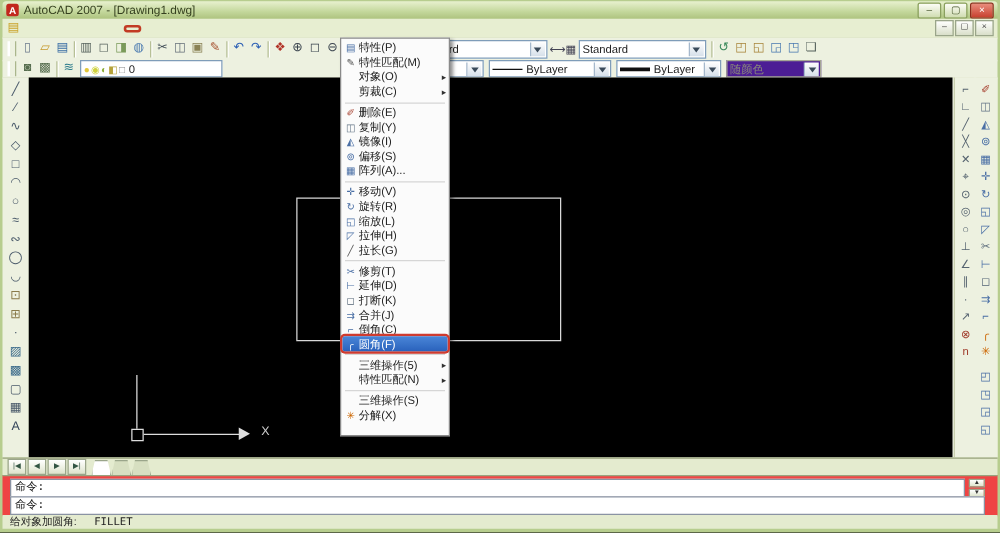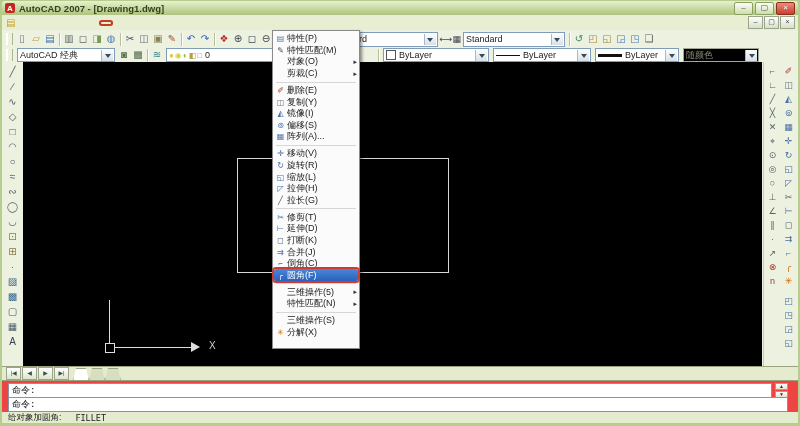--- a/index.html
+++ b/index.html
@@ -6,21 +6,21 @@
   body{width:800px;height:426px;position:relative;overflow:hidden;
        font-family:"Liberation Sans","DejaVu Sans",sans-serif;
        background:#b7cd8e;font-size:9px;color:#222;}
   .abs{position:absolute;}
   
   .titlebar{left:2px;top:1px;right:2px;height:14px;
     background:linear-gradient(#e8f1cf,#c3d79b 60%,#aec37f);
     display:flex;align-items:center;padding:0 3px;gap:4px;border-radius:3px 3px 0 0;}
   .appicon{width:10px;height:10px;background:#c2281e;color:#fff;font-size:8px;font-weight:bold;
     display:flex;align-items:center;justify-content:center;border-radius:2px;}
-  .wtitle{font-size:9.5px;font-weight:bold;color:#35401f;flex:1;white-space:nowrap;}
+  .wtitle{font-size:9.5px;font-weight:normal;color:#35401f;flex:1;white-space:nowrap;}
   .winbtns{display:flex;gap:2px;}
   .wbtn{width:17px;height:11px;border:1px solid #8aa05f;border-radius:2px;
     background:linear-gradient(#fdfdf7,#cfdcb0);font-size:8px;line-height:9px;text-align:center;color:#4a5930;}
   .wbtn.close{background:linear-gradient(#e98d7d,#c7402e);color:#fff;border-color:#8f2c1d;}
   
   .menubar{left:2px;top:15px;right:2px;height:15px;background:#e7eed1;
     border-bottom:1px solid #c2cda2;display:flex;align-items:center;padding:0 2px;}
   .docicon{width:11px;height:11px;color:#caa42c;font-size:10px;line-height:11px;margin:0 4px 0 2px;}
   .mb-item{padding:1px 5px;white-space:nowrap;color:#222;}
   .mb-item.redbox{box-shadow:0 0 0 2px #c23b24;border-radius:1px;background:#e7eed1;}
@@ -36,21 +36,21 @@
     font-size:10px;line-height:14px;}
   .tsep{width:1px;height:13px;background:#b7c096;margin:0 2px;box-shadow:1px 0 0 #fff;}
   .helpicon{width:12px;height:12px;border-radius:50%;background:#2a6fd6;color:#fff;
     font-size:9px;font-weight:bold;display:flex;align-items:center;justify-content:center;margin:0 2px;}
   .combo{height:13px;background:#fff;border:1px solid #7f9db9;display:flex;align-items:center;
     padding:0 2px;gap:3px;position:relative;margin:0 2px;}
   .combo .val{flex:1;white-space:nowrap;overflow:hidden;font-size:9px;}
   .combo .drop{width:11px;height:11px;margin-right:-1px;background:linear-gradient(#fdfdfd,#d6e0ea);
     border-left:1px solid #a5b8cc;display:flex;align-items:center;justify-content:center;}
   .combo .drop::after{content:"";border:3px solid transparent;border-top:4px solid #3a4a5a;margin-top:4px;}
-  .combo.disabled{background:#000000;color:#8a8a7a;border-color:#a5a795;}
+  .combo.disabled{background:#4c1d95;color:#8a8a7a;border-color:#a5a795;}
   .cicon{font-size:9px;color:#445;}
   .swatch{width:8px;height:8px;border:1px solid #555;background:#fff;}
   .ltline{width:24px;height:1px;background:#111;}
   .lwline{width:24px;height:3px;background:#111;}
   
   .main{left:2px;top:62px;right:2px;height:304px;background:#edf1e0;}
   .vstrip{position:absolute;top:0;bottom:0;display:flex;flex-direction:column;align-items:center;padding-top:2px;}
   .vleft{left:0;width:21px;border-right:1px solid #c8cfae;}
   .vmod{right:0;width:19px;background:#edf1e0;}
   .vmod2{right:17px;width:17px;}
@@ -190,24 +190,20 @@
       <span class="ti" style="color: rgb(168, 132, 58);">◰</span>
       <span class="ti" style="color: rgb(168, 132, 58);">◱</span>
       <span class="ti" style="color: rgb(74, 122, 176);">◲</span>
       <span class="ti" style="color: rgb(74, 122, 176);">◳</span>
       <span class="ti" style="color: rgb(90, 102, 96);">❏</span>
     </div>
 </div>
 
 <div class="abs tb tb2">
   <span class="grip"></span>
-  <div class="combo" style="width:92px;height:12px;">
-    <span class="val">AutoCAD 经典</span>
-    <span class="drop"></span>
-  </div>
   <div style="display:flex;align-items:center;">
 
   <span class="ti" style="color: rgb(86, 109, 78);">◙</span>
       <span class="ti" style="color: rgb(86, 109, 78);">▩</span>
     </div>
   <span class="tsep"></span>
   <span class="ti">
       <span style="color:#2e7d8c;">≋</span>
     </span>
   <div class="combo" style="width:108px;height:12px;">

